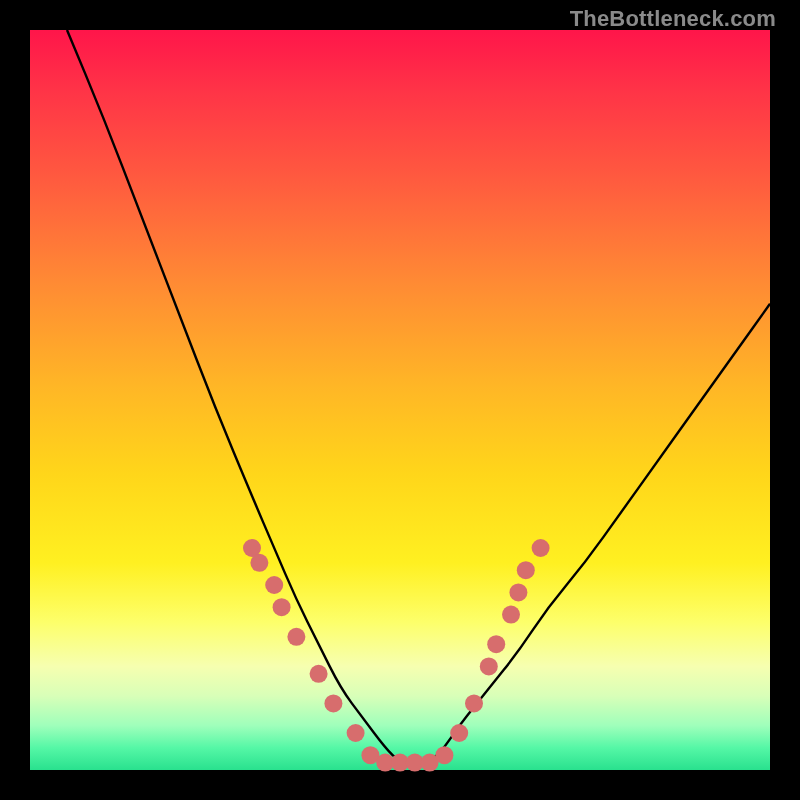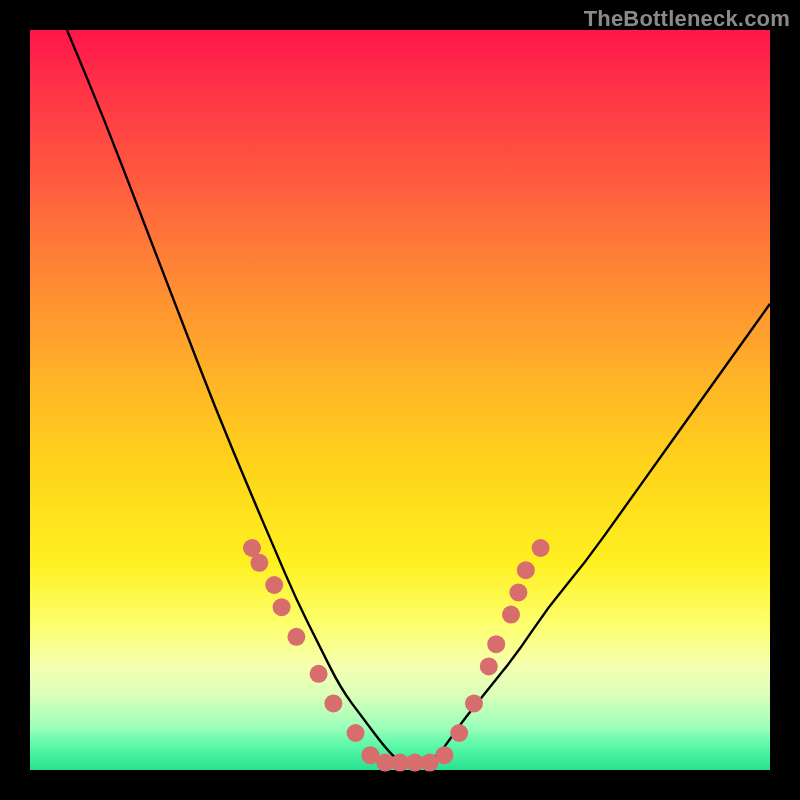--- a/index.html
+++ b/index.html
@@ -14,21 +14,21 @@
     position: absolute;
     top: 0;
     left: 0;
     width: 800px;
     height: 800px;
     background: #000;
   }
   .watermark {
     position: absolute;
     top: 6px;
-    right: 10px;
+    right: 24px;
     font-family: Arial, Helvetica, sans-serif;
     font-size: 22px;
     font-weight: 600;
     color: #8a8a8a;
     letter-spacing: 0.2px;
   }
   .plot {
     position: absolute;
     top: 30px;
     left: 30px;

